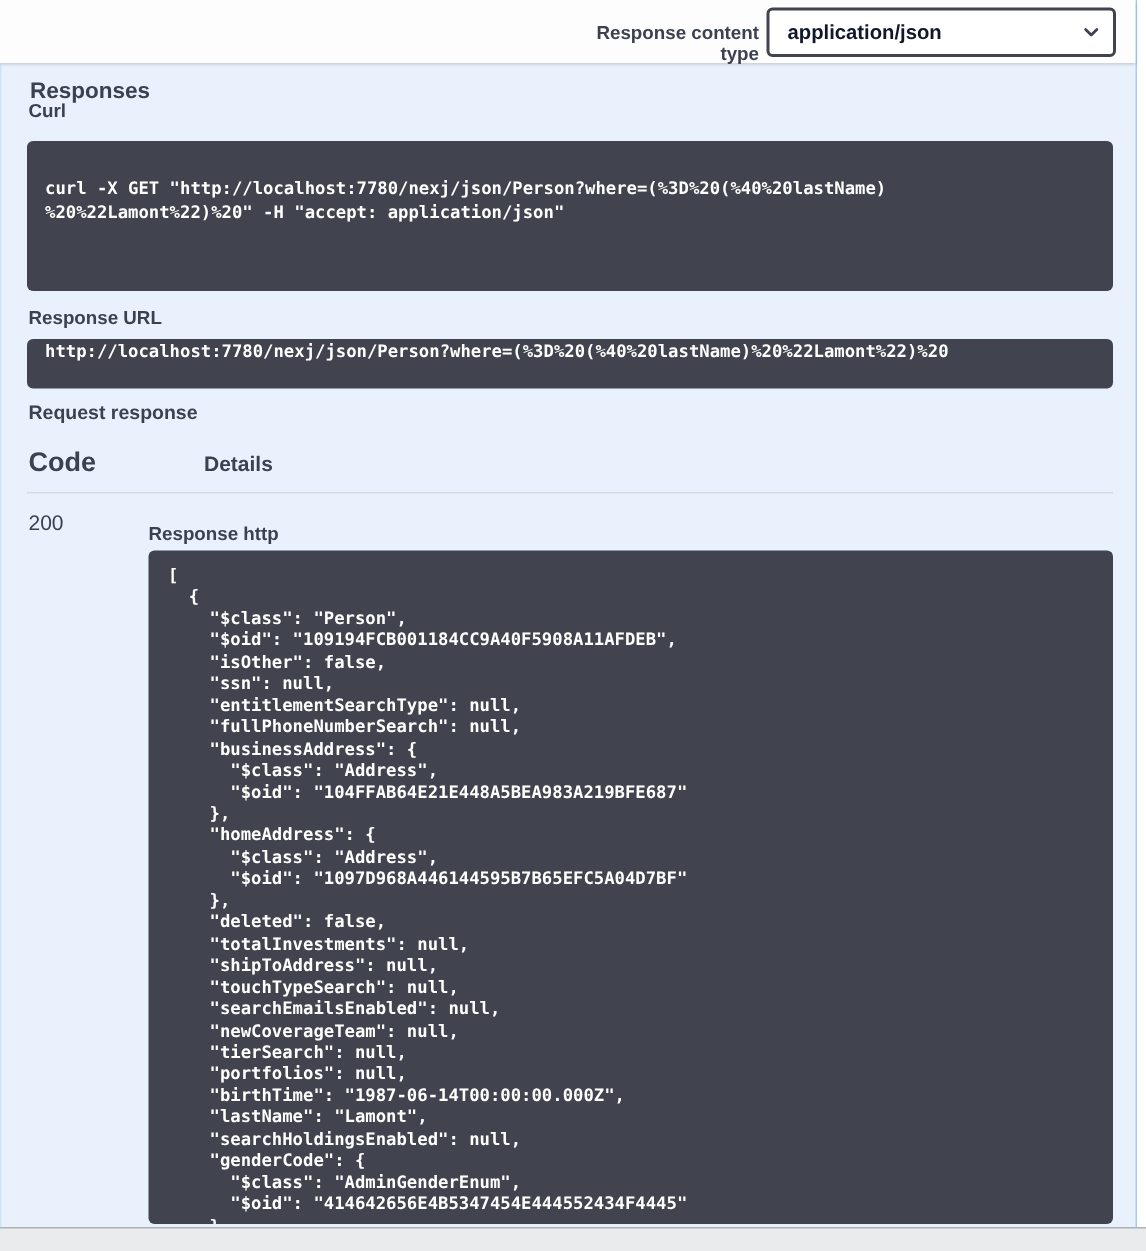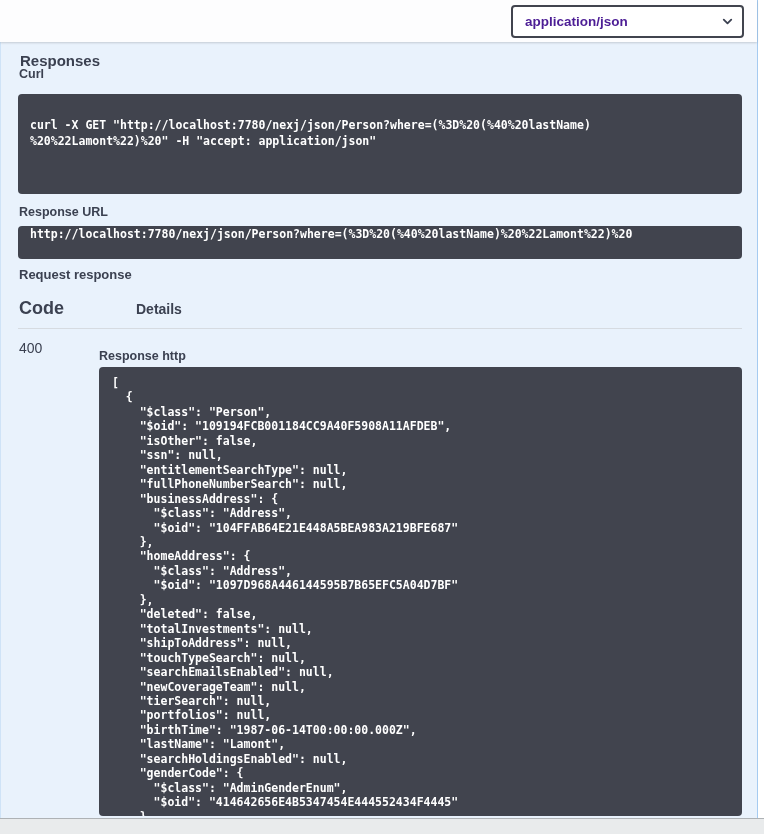--- a/index.html
+++ b/index.html
@@ -53,21 +53,21 @@
     width: 233px; height: 33px;
   }
   .select-wrap select {
     -webkit-appearance: none;
     -moz-appearance: none;
     appearance: none;
     width: 100%; height: 100%;
     border: 2px solid #41444e;
     border-radius: 4px;
     background: #ffffff;
-    color: #4c1d95;
+    color: #0f172a;
     font-family: "Liberation Sans", sans-serif;
     font-size: 13.5px;
     font-weight: 700;
     padding: 0 32px 0 12px;
   }
   .chev {
     position: absolute;
     right: 9px; top: 9px;
     width: 15px; height: 15px;
     pointer-events: none;
@@ -138,20 +138,21 @@
 </style>
 </head>
 <body>
 
 <div id="app">
 
   <div class="panel"></div>
 
   <div class="section-header">
     <div class="section-title">Responses</div>
+    <div class="ct-label">Response content type</div>
     <div class="select-wrap">
       <select>
         <option>application/json</option>
       </select>
       <span class="chev">
         <svg width="15" height="15" viewBox="0 0 20 20">
           <path d="M5 7.5 L10 12.5 L15 7.5" fill="none" stroke="#3b4151" stroke-width="2.4" stroke-linecap="round" stroke-linejoin="round"></path>
         </svg>
       </span>
     </div>
@@ -167,21 +168,21 @@
   <div class="codebox url-box">
     <pre>http://localhost:7780/nexj/json/Person?where=(%3D%20(%40%20lastName)%20%22Lamont%22)%20</pre>
   </div>
 
   <div class="lbl lbl-mid" style="left:19px; top:267px;">Request response</div>
 
   <div class="code-hdr">Code</div>
   <div class="details-hdr">Details</div>
   <div class="thead-divider"></div>
 
-  <div class="status-code">400</div>
+  <div class="status-code">200</div>
   <div class="lbl" style="left:99px; top:349px;">Response http</div>
   <div class="codebox body-box">
     <pre>[
   {
     "$class": "Person",
     "$oid": "109194FCB001184CC9A40F5908A11AFDEB",
     "isOther": false,
     "ssn": null,
     "entitlementSearchType": null,
     "fullPhoneNumberSearch": null,

